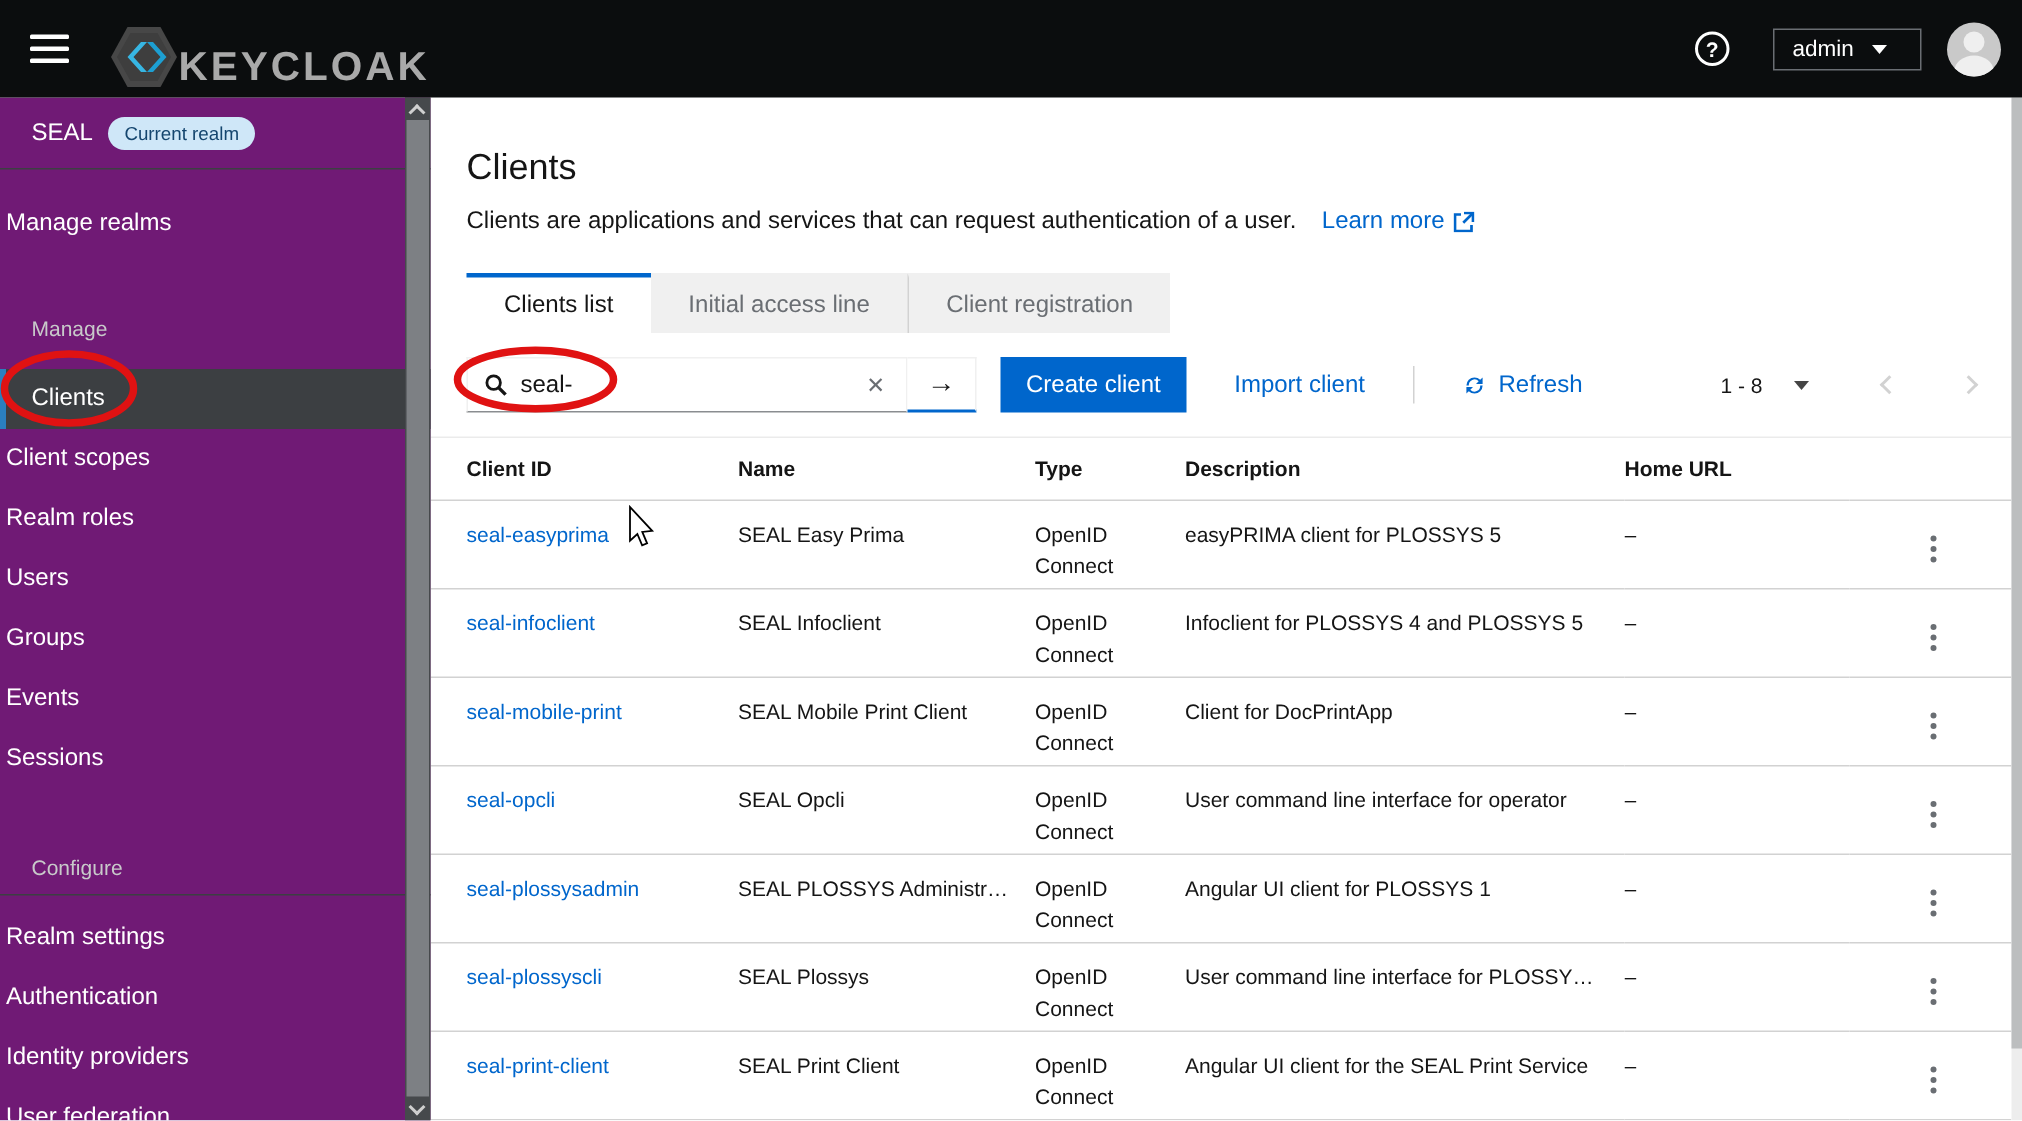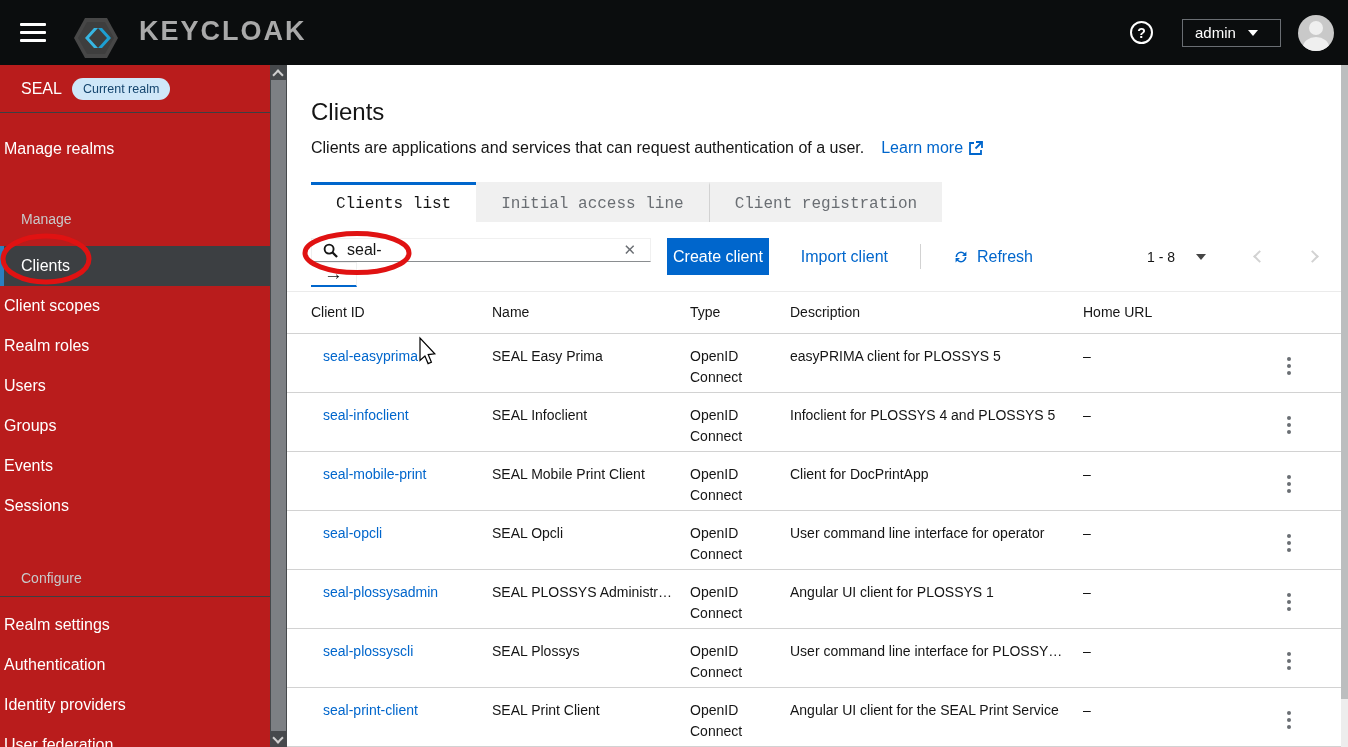--- a/index.html
+++ b/index.html
@@ -4,36 +4,36 @@
 <style>
   * { margin:0; padding:0; box-sizing:border-box; }
   html,body { width:1348px; height:747px; overflow:hidden; }
   body { font-family:"Liberation Sans", sans-serif; background:#fff; position:relative; color:#151515; }
 
   
   .topbar { position:absolute; top:0; left:0; width:1348px; height:65px; background:#0b0d0e;
             display:flex; align-items:center; padding:0 14px 0 20px; z-index:10; }
   .hamburger { width:26px; display:flex; flex-direction:column; gap:5px; cursor:pointer; }
   .hamburger i { display:block; height:3px; background:#fff; border-radius:1px; }
-  .brand { margin-left:27px; display:flex; align-items:flex-start; gap:20px;margin-top:11px; }
+  .brand { margin-left:27px; display:flex; align-items:flex-end; gap:0;margin-top:11px; }
   .brand-text { font-size:27px; font-weight:bold; letter-spacing:2px; color:#a9a9a9; }
   .topbar-spacer { flex:1; }
   .help-btn { width:23px; height:23px; border:2px solid #fff; border-radius:50%; color:#fff;
               display:flex; align-items:center; justify-content:center; font-size:14px; font-weight:bold;
               margin-right:29px; cursor:pointer; }
   .user-menu { height:16px; min-width:99px; border:1px solid #6a6e73; display:flex; align-items:center;
                padding:13px 12px; color:#fff; font-size:15px; gap:12px; cursor:pointer; margin-right:17px; }
   .caret-down { width:0; height:0; border-left:5px solid transparent; border-right:5px solid transparent;
                 border-top:6px solid #fff; }
   .avatar { width:36px; height:36px; border-radius:50%; background:#c9c9c9; position:relative; overflow:hidden; cursor:pointer; }
   .avatar::before { content:""; position:absolute; top:6px; left:11px; width:14px; height:14px; border-radius:50%; background:#efefef; }
   .avatar::after { content:""; position:absolute; top:22px; left:5px; width:26px; height:20px; border-radius:50%; background:#efefef; }
 
   
-  .sidebar { position:absolute; top:65px; left:0; width:287px; bottom:0; background:#b91c1c; color:#fff; z-index:5; }
+  .sidebar { position:absolute; top:65px; left:0; width:287px; bottom:0; background:#701a75; color:#fff; z-index:5; }
   .realm-row { height:48px; display:flex; align-items:center; gap:10px; padding-left:21px;
                border-bottom:1px solid #3c3f42; }
   .realm-name { font-size:16px; color:#fff; }
   .realm-badge { background:#cfe7f8; color:#14456e; font-size:12.5px; padding:4px 11px; border-radius:12px; }
   .nav { padding-top:8px; }
   .nav-title { font-size:14px; color:#c8c9ca; padding-left:21px; height:28px; display:flex; align-items:center; }
   .nav-item { height:40px; display:flex; align-items:center; font-size:16px; color:#fff;
               cursor:pointer; border-left:4px solid transparent; }
   .nav-item.active { background:#3c3f42; border-left:4px solid #2b7fbf; padding-left:17px; }
   .nav-divider { height:1px; background:#3c3f42; margin:4px 0 8px 0; }
@@ -53,59 +53,59 @@
   .main-scroll { position:absolute; top:65px; right:0; bottom:0; width:7px; background:#ededed; }
   .main-scroll .thumb { position:absolute; top:0; left:0; width:7px; height:93%; background:#bcbebf; }
 
   
   .main { position:absolute; top:65px; left:287px; right:7px; bottom:0; background:#fff; overflow:hidden; }
   .page-head { padding:33px 24px 0 24px; }
   .page-title { font-size:24px; font-weight:400; color:#151515; }
   .desc-row { margin-top:13px; font-size:16px; display:flex; align-items:center; }
   .learn-more { color:#0066cc; text-decoration:none; margin-left:17px; display:inline-flex; align-items:center; gap:6px; cursor:pointer; }
 
-  .tabs { margin-top:25px; padding-left:24px; display:flex;font-family:Liberation Mono, monospace; }
+  .tabs { margin-top:25px; padding-left:24px; display:flex; }
   .tab { height:40px; display:flex; align-items:center; padding:0 25px; font-size:16px; cursor:pointer;
          border-top:3px solid transparent; }
   .tab.active { background:#fff; border-top:3px solid #0066cc; color:#151515; }
   .tab.inactive { background:#f0f0f0; color:#6a6e73; }
   .tab.inactive + .tab.inactive { border-left:1px solid #d2d2d2; }
 
   .toolbar { display:flex; align-items:center; padding:16px 24px; border-bottom:1px solid #ebebeb; }
-  .search-group { display:flex; width:340px; height:37px;flex-direction:column; }
+  .search-group { display:flex; width:340px; height:37px; }
   .search-box { flex:1; display:flex; align-items:center; gap:9px; background:#fff; padding:0 10px 0 11px;
                 border:1px solid #f0f0f0; border-bottom:1px solid #8a8d90; }
   .search-box input { border:none; outline:none; flex:1; font-size:16px; font-family:"Liberation Sans",sans-serif; color:#151515; min-width:0; }
   .clear-btn { background:none; border:none; color:#6a6e73; font-size:15px; cursor:pointer; padding:2px 4px; }
   .arrow-btn { width:46px; background:#fff; border:1px solid #f0f0f0; border-left:none; border-bottom:2px solid #0066cc;
                display:flex; align-items:center; justify-content:center; font-size:19px; color:#151515; cursor:pointer; }
-  .btn-primary { margin-left:16px; height:37px; padding:0 6px; background:#0066cc; border:none; color:#fff;
+  .btn-primary { margin-left:16px; height:37px; padding:0 17px; background:#0066cc; border:none; color:#fff;
                  font-size:16px; font-family:"Liberation Sans",sans-serif; cursor:pointer; }
   .link-btn { margin-left:32px; background:none; border:none; color:#0066cc; font-size:16px;
               font-family:"Liberation Sans",sans-serif; cursor:pointer; }
   .v-divider { width:1px; height:25px; background:#d2d2d2; margin-left:32px; }
   .refresh-btn { margin-left:32px; background:none; border:none; color:#0066cc; font-size:16px;
                  font-family:"Liberation Sans",sans-serif; display:flex; align-items:center; gap:8px; cursor:pointer; }
   .pagination { margin-left:auto; display:flex; align-items:center; }
   .page-range { font-size:14px; font-weight:normal; color:#151515; }
   .page-caret { margin-left:21px; width:0; height:0; border-left:5px solid transparent; border-right:5px solid transparent;
                 border-top:6px solid #454545; cursor:pointer; }
   .pg-chev { width:9px; height:9px; border-right:2px solid #d2d2d2; border-bottom:2px solid #d2d2d2; cursor:default; }
   .pg-prev { margin-left:49px; transform:rotate(135deg); }
   .pg-next { margin-left:44px; transform:rotate(-45deg); }
 
   
   table { width:100%; border-collapse:collapse; table-layout:fixed; font-size:14px; }
-  thead th { text-align:left; font-weight:normal; color:#151515; height:41px; vertical-align:middle;
+  thead th { text-align:left; font-weight:bold; color:#151515; height:41px; vertical-align:middle;
              padding:0 16px 0 0; border-bottom:1px solid #d2d2d2; }
   thead th:first-child { padding-left:24px; }
   tbody tr { height:59px; }
   tbody td { vertical-align:top; padding:12px 16px 0 0; border-bottom:1px solid #d2d2d2; line-height:1.5;
              overflow:hidden; white-space:normal; }
-  tbody td:first-child { padding-left:36px; }
+  tbody td:first-child { padding-left:24px; }
   td a { color:#0066cc; text-decoration:none; cursor:pointer; }
   .kebab-cell { text-align:right; padding-right:46px !important; }
   .kebab { display:inline-flex; flex-direction:column; gap:3px; padding:5px 4px; cursor:pointer; }
   .kebab i { width:4px; height:4px; border-radius:50%; background:#6a6e73; }
 
   
   .overlay { position:absolute; top:0; left:0; width:1348px; height:747px; pointer-events:none; z-index:100; }
 </style>
 </head>
 <body>

